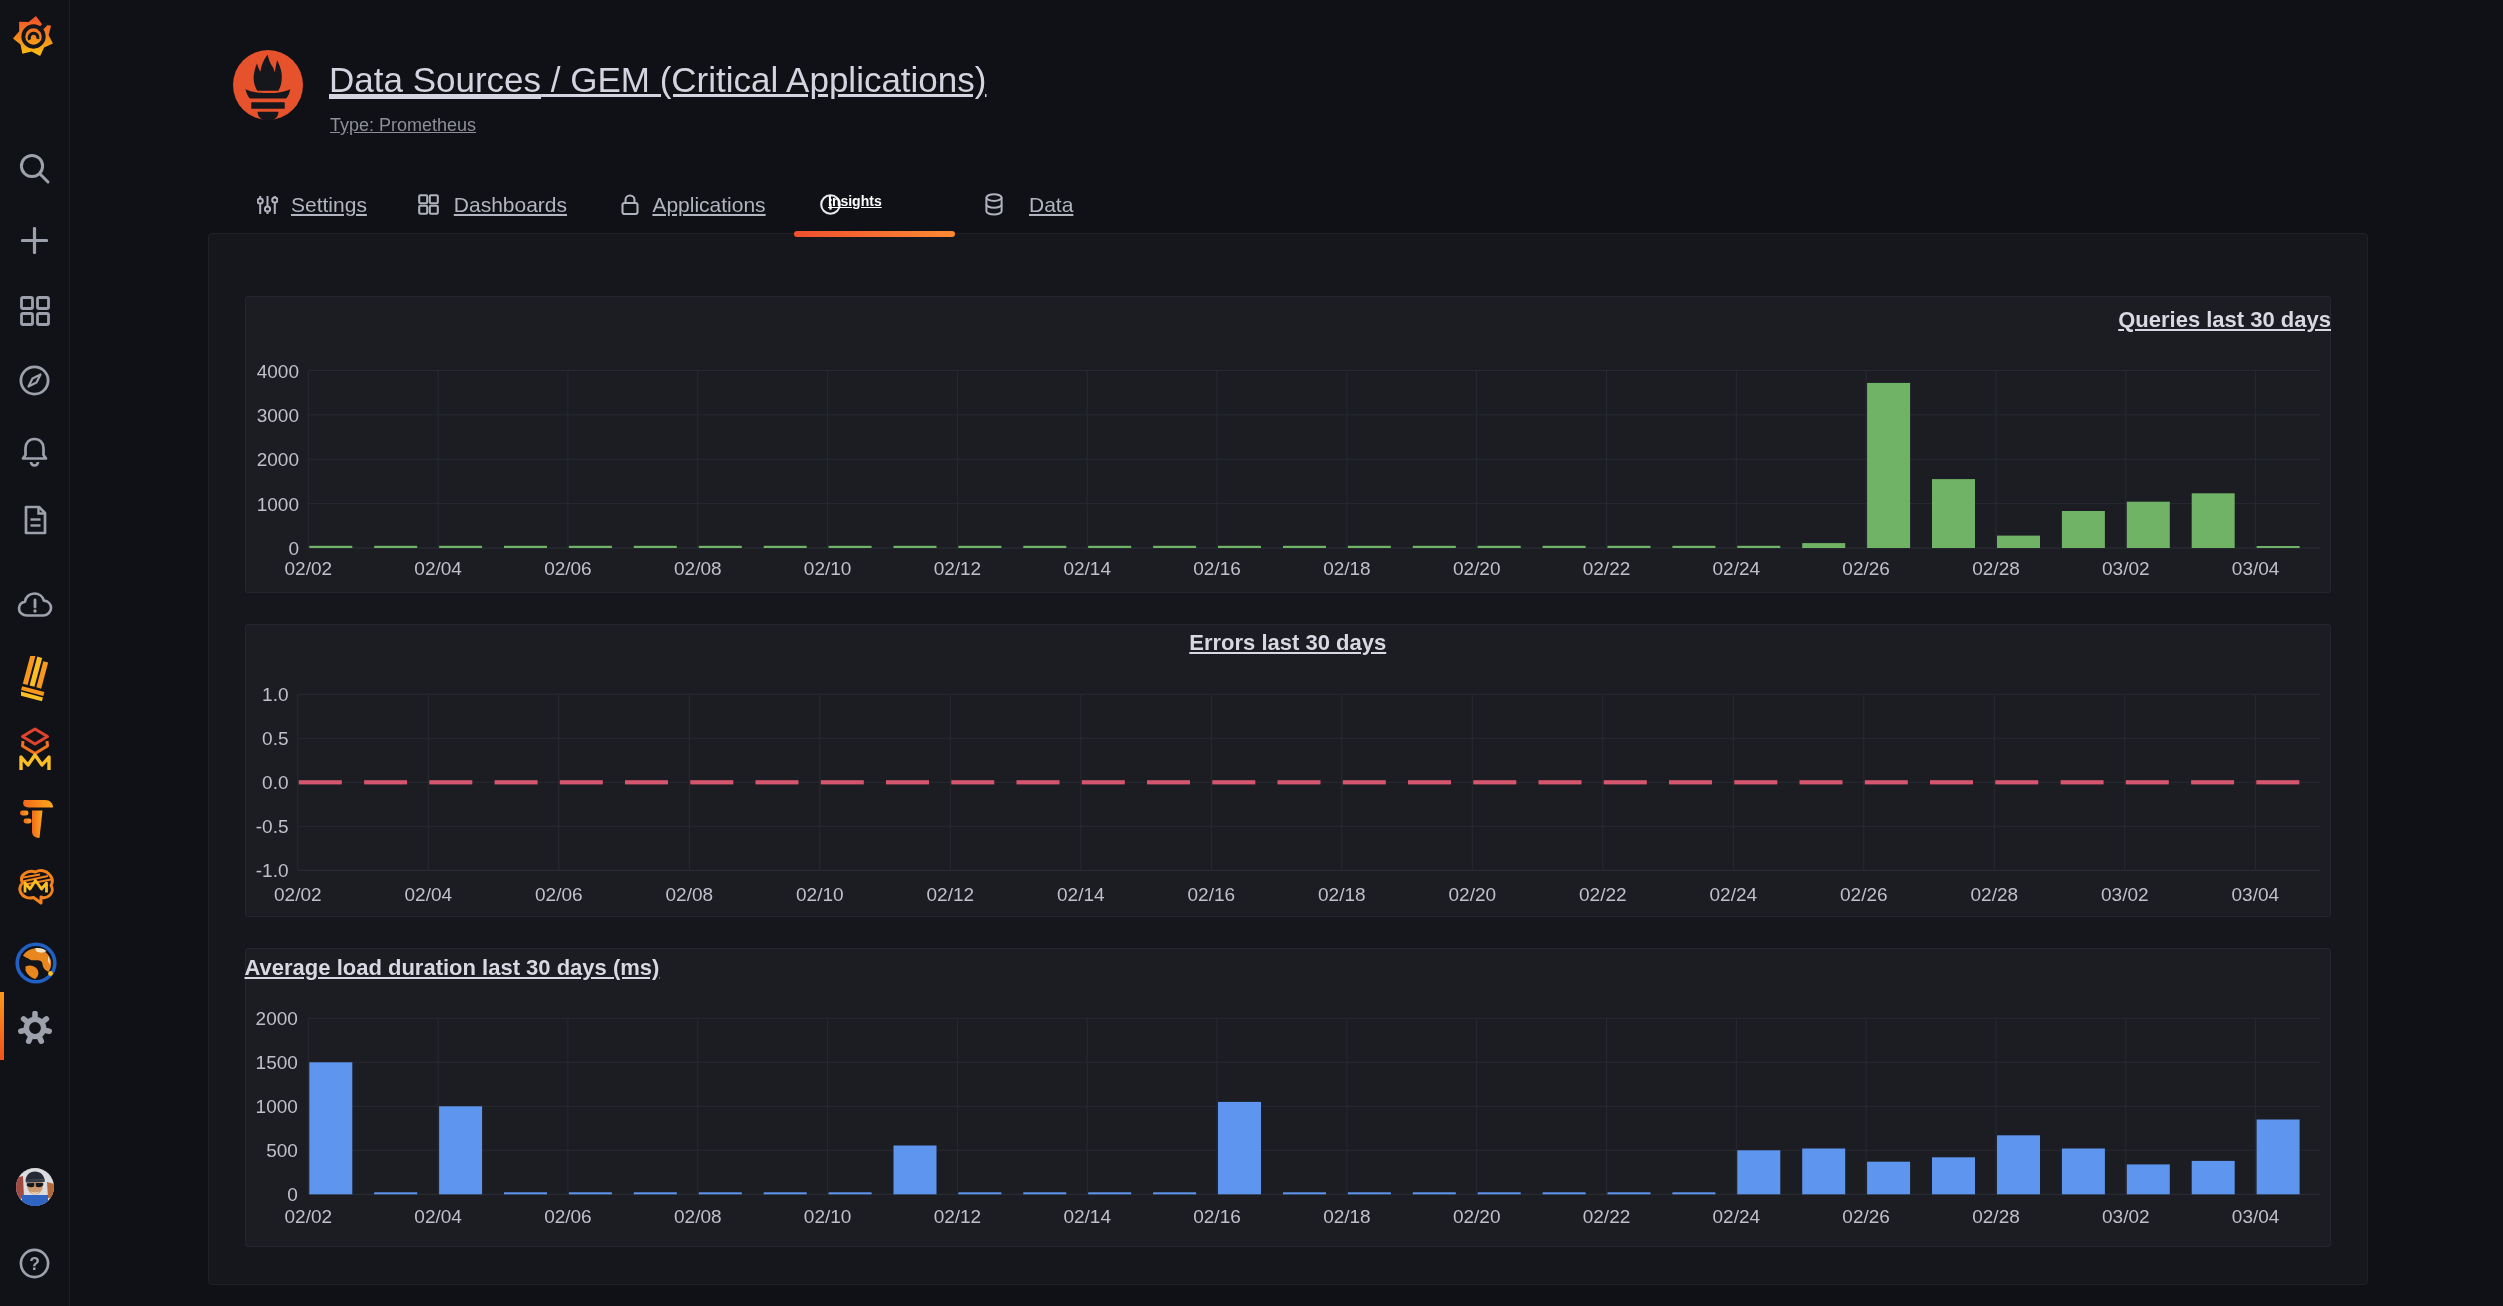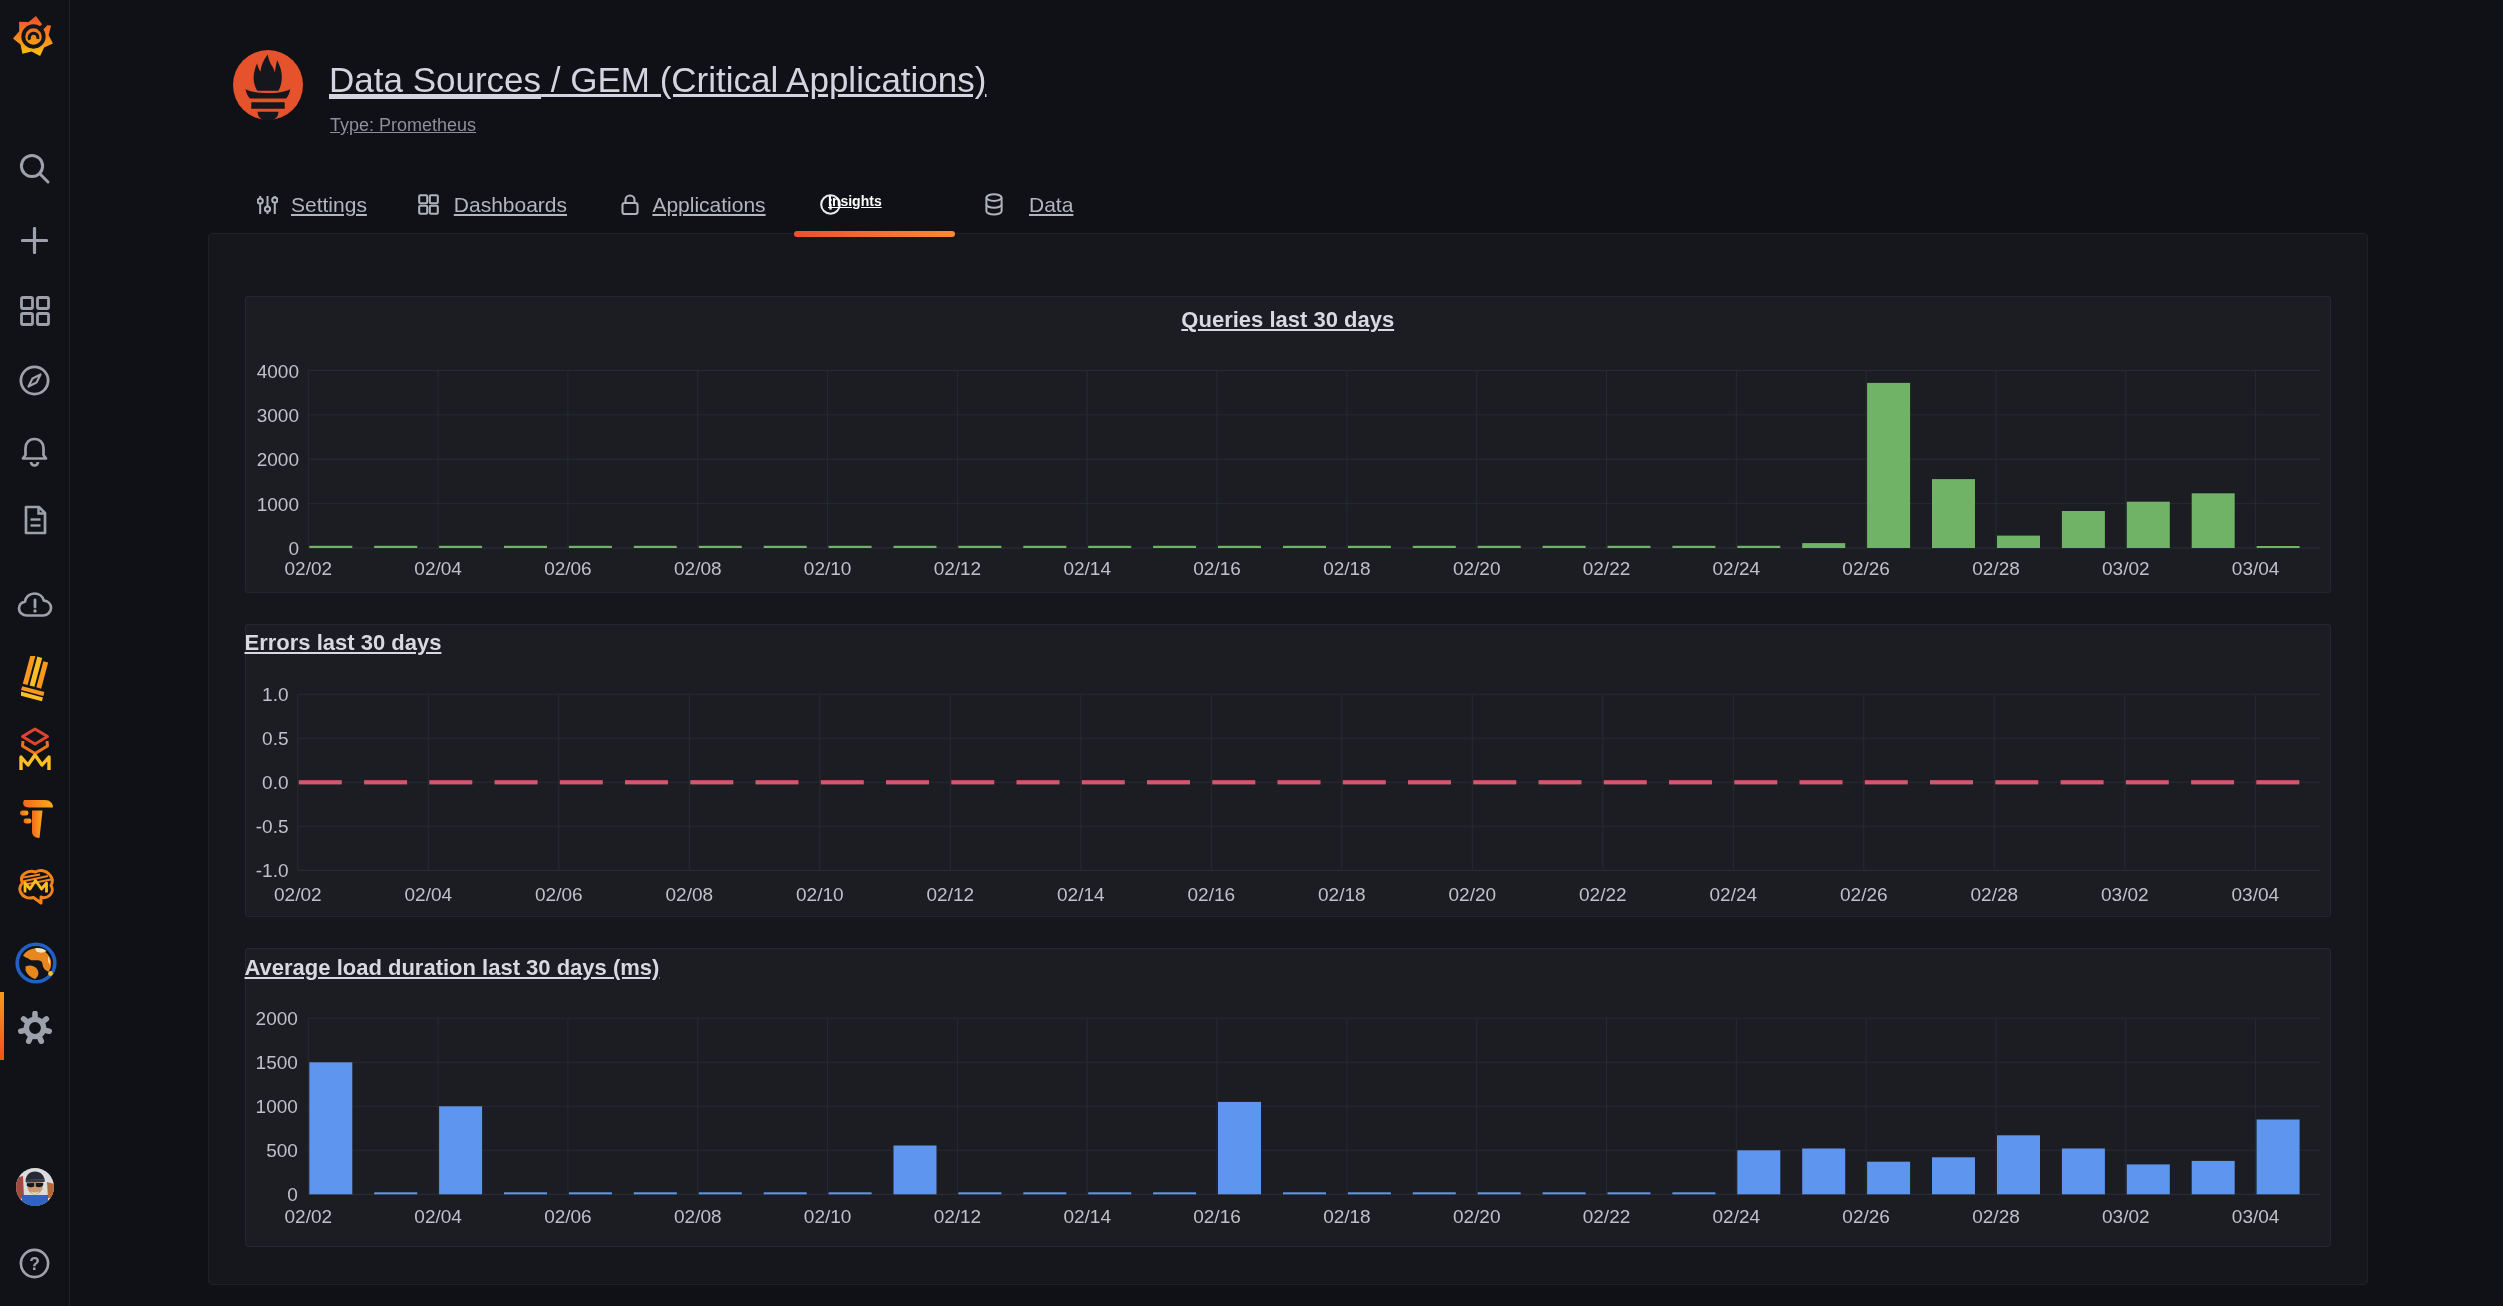--- a/index.html
+++ b/index.html
@@ -8,22 +8,22 @@
 </style></head>
 <body>
 <div class="abs" style="left:0;top:0;width:2503px;height:1306px;background:#101116"></div>
 
 <div class="abs" style="left:207.5px;top:232.5px;width:2160px;height:1052.5px;background:#16171c;border:1px solid #1f2127;border-radius:4px"></div>
 
 <div class="abs" style="left:244.5px;top:296px;width:2086.5px;height:297px;background:#1b1d22;border:1px solid #25272e;border-radius:3px"></div>
 <div class="abs" style="left:244.5px;top:624px;width:2086.5px;height:293px;background:#1b1d22;border:1px solid #25272e;border-radius:3px"></div>
 <div class="abs" style="left:244.5px;top:948px;width:2086.5px;height:298.5px;background:#1b1d22;border:1px solid #25272e;border-radius:3px"></div>
 
-<div class="abs" style="left:244.5px;top:307px;width:2086.5px;text-align:center;font-size:22px;font-weight:600;color:#d8d9e2">Queries last 30 days</div>
-<div class="abs" style="left:244.5px;top:630px;width:2086.5px;text-align:left;font-size:22px;font-weight:600;color:#d8d9e2">Errors last 30 days</div>
+<div class="abs" style="left:244.5px;top:307px;width:2086.5px;text-align:right;font-size:22px;font-weight:600;color:#d8d9e2">Queries last 30 days</div>
+<div class="abs" style="left:244.5px;top:630px;width:2086.5px;text-align:center;font-size:22px;font-weight:600;color:#d8d9e2">Errors last 30 days</div>
 <div class="abs" style="left:244.5px;top:955px;width:2086.5px;font-size:22px;font-weight:600;color:#d8d9e2">Average load duration last 30 days (ms)</div>
 
 <svg style="position:absolute;left:244.5px;top:296px" width="2086.5" height="297" viewBox="0 0 2086.5 297">
     <line x1="63.3" y1="74.5" x2="2075.5" y2="74.5" stroke="#282a33" stroke-width="1"></line>
     <line x1="63.3" y1="118.9" x2="2075.5" y2="118.9" stroke="#282a33" stroke-width="1"></line>
     <line x1="63.3" y1="163.2" x2="2075.5" y2="163.2" stroke="#282a33" stroke-width="1"></line>
     <line x1="63.3" y1="207.6" x2="2075.5" y2="207.6" stroke="#282a33" stroke-width="1"></line>
     <line x1="63.3" y1="252" x2="2075.5" y2="252" stroke="#2e3039" stroke-width="1"></line>
     <line x1="63.3" y1="74.5" x2="63.3" y2="252" stroke="#282a33" stroke-width="1"></line>
     <line x1="193.1" y1="74.5" x2="193.1" y2="252" stroke="#282a33" stroke-width="1"></line>

